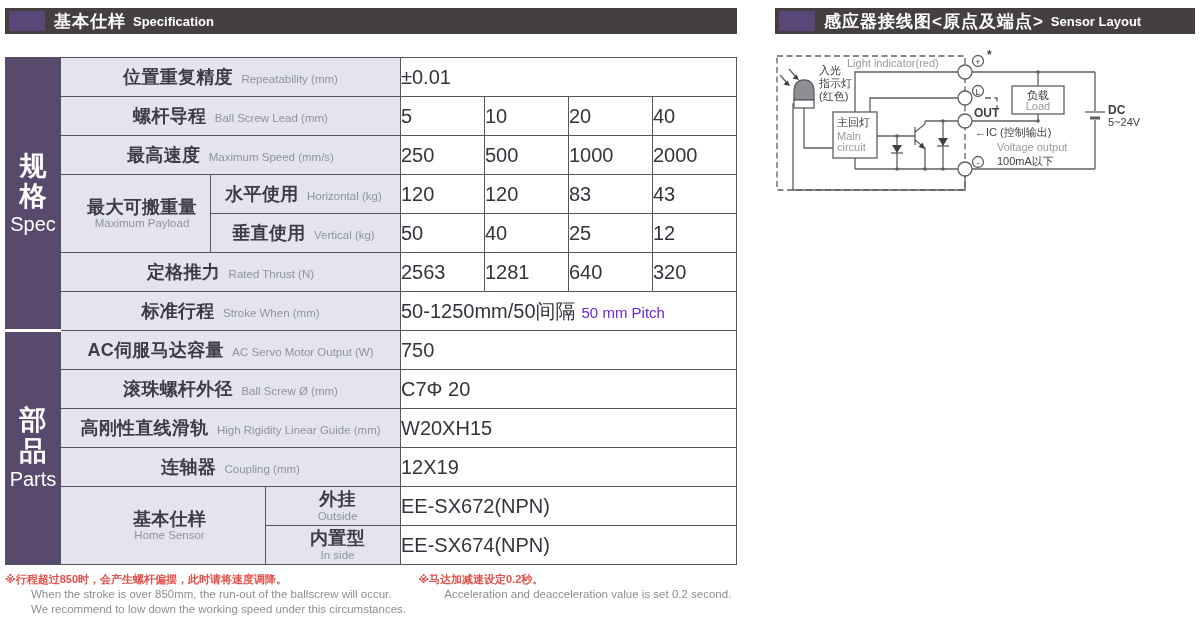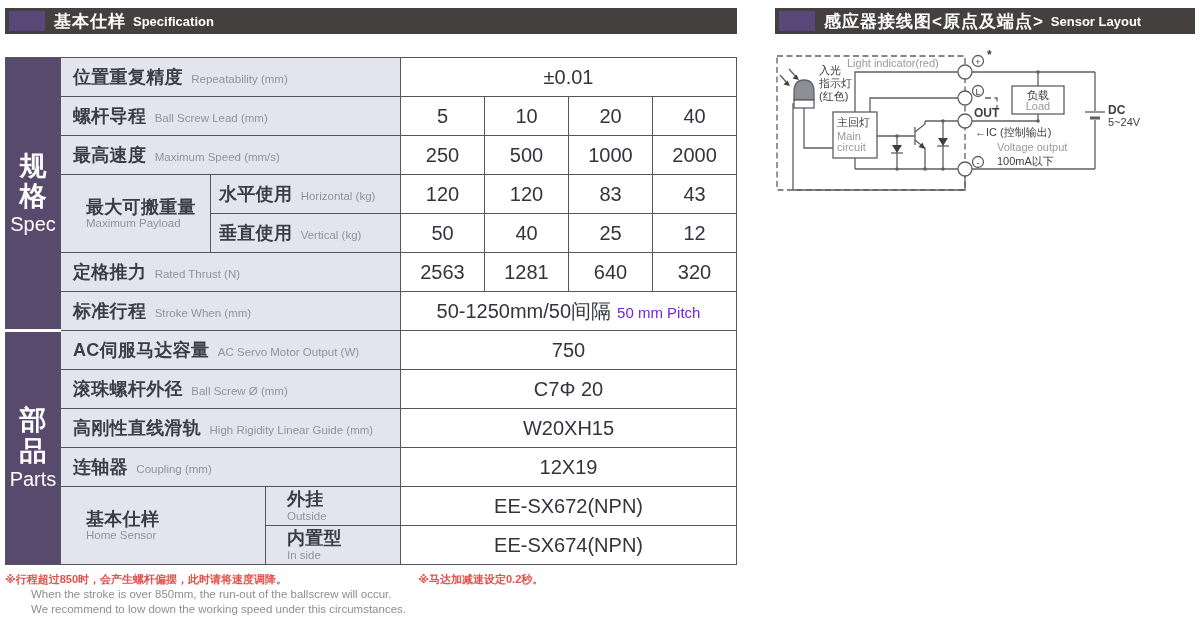--- a/index.html
+++ b/index.html
@@ -19,26 +19,26 @@
   .bar .ben { color:#ffffff; font-size:13px; font-weight:bold; margin-left:7px; white-space:nowrap; }
   
   table.spec { position:absolute; left:5px; top:57px; border-collapse:collapse;
                table-layout:fixed; width:732px; }
   table.spec td { border:1.6px solid #54555d; vertical-align:middle; }
   table.spec tr { height:39px; }
   .side { background:#574a6d; color:#ffffff; text-align:center; }
   .side.sep { border-top:3px solid #ffffff; }
   .side-zh span { display:block; font-size:27px; font-weight:bold; line-height:1.12; }
   .side-en { font-size:20px; margin-top:2px; }
-  .lbl { background:#e4e4ee; padding:1px 12px 1px 12px; }
+  .lbl { background:#e4e4ee; padding:1px 12px 1px 12px;text-align:center; }
   .lbl.sub { padding-left:8px; }
   .zh { font-size:18px; color:#3b3c45; font-weight:600; letter-spacing:0.3px; }
   .en { font-size:11.5px; color:#8f939e; margin-left:4px; font-weight:400; }
   .stack .zh, .stack .en { display:block; margin-left:13px; line-height:1.15; }
-  .val { background:#ffffff; text-align:center; font-size:20px; color:#33343c; }
+  .val { background:#ffffff; text-align:left; font-size:20px; color:#33343c; }
   .v-en { font-size:15px; color:#6d28d9; margin-left:6px; }
   
   .footnotes { position:absolute; left:5px; top:573px; width:732px; display:flex; }
   .fn-col1 { width:410px; }
   .fn-col2 { width:320px; margin-left:5px; }
   .fn-red { color:#e4504a; font-size:11px; font-weight:bold; line-height:1.25; }
   .fn-gray { color:#8e8e8e; font-size:11.5px; line-height:1.32; margin-left:26px; }
   
   svg.diagram { position:absolute; left:775px; top:48px; }
   .w   { stroke:#5e5f64; stroke-width:1.3; fill:none; }
@@ -214,20 +214,21 @@
     </table>
 
   <div class="footnotes">
     <div class="fn-col1">
       <div class="fn-red">※行程超过850时，会产生螺杆偏摆，此时请将速度调降。</div>
       <div class="fn-gray">When the stroke is over 850mm, the run-out of the ballscrew will occur.</div>
       <div class="fn-gray">We recommend to low down the working speed under this circumstances.</div>
     </div>
     <div class="fn-col2">
       <div class="fn-red">※马达加减速设定0.2秒。</div>
+      <div class="fn-gray">Acceleration and deacceleration value is set 0.2 second.</div>
     </div>
   </div>
 
   <svg class="diagram" width="420" height="162" viewBox="0 0 420 162">
 
     <rect class="dash" x="2" y="8" width="188" height="134"></rect>
 
     <g>
       <line class="w" x1="5" y1="27" x2="13" y2="36"></line>
       <polygon class="dk" points="15,38 8.5,36.5 12.5,32.5"></polygon>

